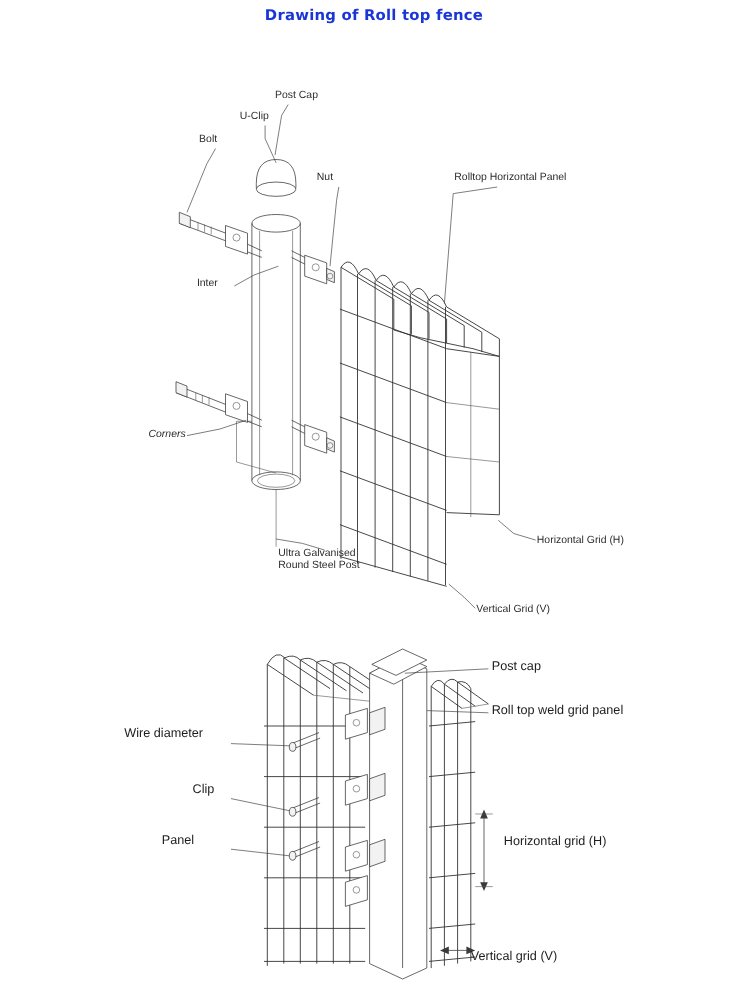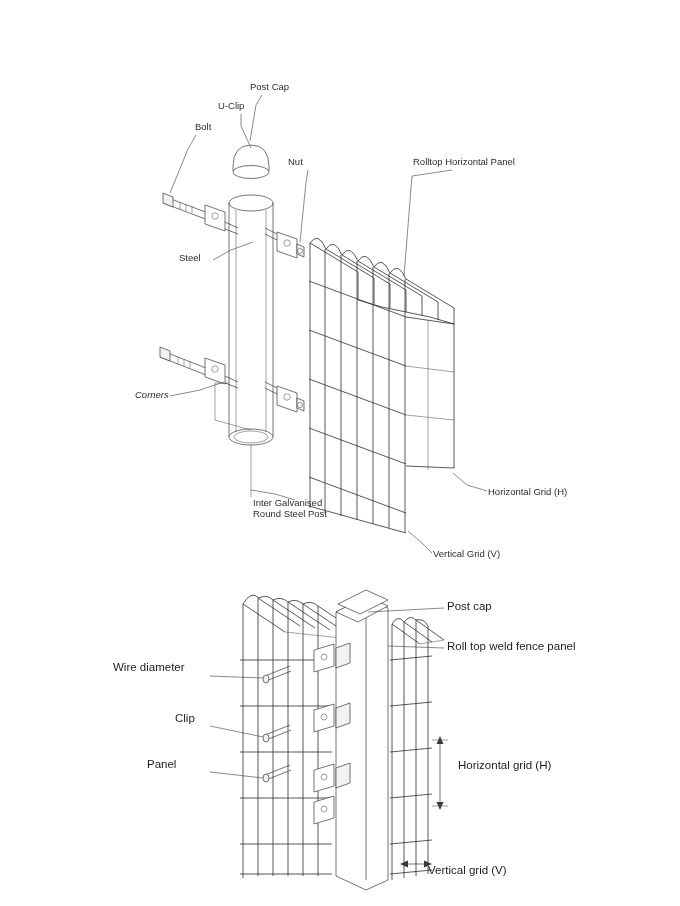--- a/index.html
+++ b/index.html
@@ -61,20 +61,21 @@
   .lnthin { stroke: #555; stroke-width: 0.55; fill: none; }
   .leader { stroke: #3a3a3a; stroke-width: 0.6; fill: none; }
   .fillw { fill: #ffffff; stroke: #3a3a3a; stroke-width: 0.7; }
   .fillg { fill: #f2f2f2; stroke: #3a3a3a; stroke-width: 0.7; }
 </style>
 </head>
 <body>
 
 <div id="page">
 
+  <div class="title">Drawing of Roll top fence</div>
 
   <svg class="art" viewBox="0 0 680 906">
 
     <g>
 
       <path class="fillw" d="M233 167 q0 -22 18 -22 q18 0 18 22 l0 4 q-18 8 -36 0 z"></path>
       <ellipse class="fillw" cx="251" cy="172" rx="18" ry="6.5"></ellipse>
 
       <ellipse class="fillw" cx="251" cy="203" rx="22" ry="8"></ellipse>
       <line class="ln" x1="229" y1="203" x2="229" y2="437"></line>
@@ -286,31 +287,31 @@
       <line class="leader" x1="388" y1="646" x2="444" y2="648"></line>
       <line class="leader" x1="210" y1="676" x2="263" y2="678"></line>
       <line class="leader" x1="210" y1="726" x2="263" y2="737"></line>
       <line class="leader" x1="210" y1="772" x2="263" y2="778"></line>
       <line class="leader" x1="428" y1="870" x2="430" y2="870"></line>
     </g>
   </svg>
 
   <div class="lbl" style="left:250px; top:81px;">Post Cap</div>
   <div class="lbl" style="left:218px; top:100px;">U-Clip</div>
-  <div class="lbl" style="left:195px; top:121px;">Bolt</div>
+  <div class="lbl" style="left:181px; top:121px;">Bolt</div>
   <div class="lbl" style="left:288px; top:156px;">Nut</div>
   <div class="lbl" style="left:413px; top:156px;">Rolltop Horizontal Panel</div>
-  <div class="lbl" style="left:179px; top:252px;">Steel</div>
+  <div class="lbl" style="left:179px; top:252px;">Inter</div>
   <div class="lbl" style="left:135px; top:389px;font-style:italic;">Corners</div>
-  <div class="lbl" style="left:253px; top:497px;">Inter Galvanised
+  <div class="lbl" style="left:253px; top:497px;">Ultra Galvanised
 Round Steel Post</div>
   <div class="lbl" style="left:488px; top:486px;">Horizontal Grid (H)</div>
   <div class="lbl" style="left:433px; top:548px;">Vertical Grid (V)</div>
 
   <div class="lbl2" style="left:447px; top:600px;">Post cap</div>
-  <div class="lbl2" style="left:447px; top:640px;">Roll top weld fence panel</div>
+  <div class="lbl2" style="left:447px; top:640px;">Roll top weld grid panel</div>
   <div class="lbl2" style="left:113px; top:661px;">Wire diameter</div>
   <div class="lbl2" style="left:175px; top:712px;">Clip</div>
   <div class="lbl2" style="left:147px; top:758px;">Panel</div>
   <div class="lbl2" style="left:458px; top:759px;">Horizontal grid (H)</div>
   <div class="lbl2" style="left:428px; top:864px;">Vertical grid (V)</div>
 
 </div>
 
 </body></html>

